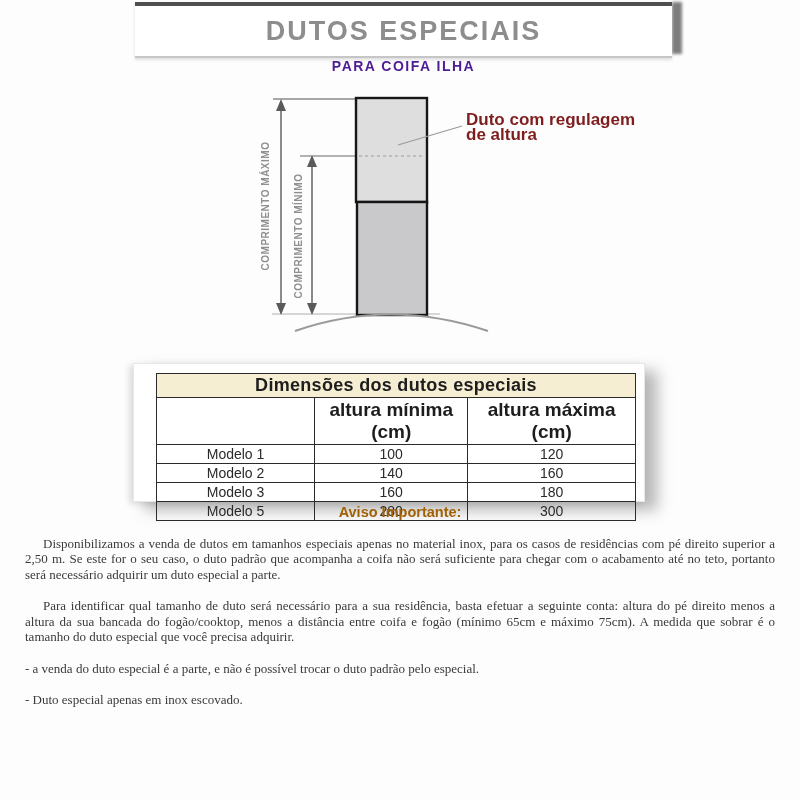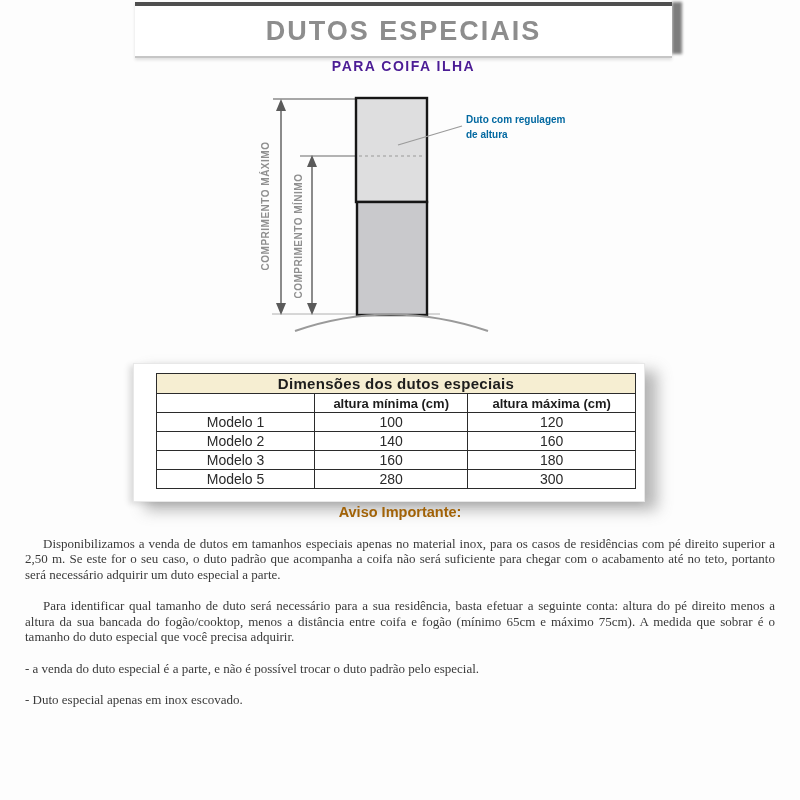--- a/index.html
+++ b/index.html
@@ -35,21 +35,21 @@
     letter-spacing:1.5px;
   }
 
   
   .diagram{position:absolute;left:240px;top:88px;width:420px;height:265px;}
   .dim-label{
     font-size:10px;font-weight:600;fill:#8f8f8f;letter-spacing:0.5px;
   }
   .duct-label{
     position:absolute;left:466px;top:112px;
-    font-size:10px;font-weight:bold;color:#0369a1;line-height:15px;
+    font-size:17px;font-weight:bold;color:#7f1d1d;line-height:15px;
   }
 
   
   .table-card{
     position:absolute;left:133px;top:363px;width:510px;height:137px;
     background:#ffffff;
     border:1px solid #e8e8e8;
     box-shadow:12px 8px 14px rgba(95,95,95,0.45), -4px 2px 6px rgba(0,0,0,0.12);
   }
   table.dims{
@@ -58,24 +58,24 @@
     font-size:14px;color:#2a2a2a;
   }
   table.dims td, table.dims th{
     border:1.6px solid #2b2b2b;
     text-align:center;
     padding:1px 2px;
     height:16px;
   }
   .t-title{
     background:#f6eed2;
-    font-size:15px;font-weight:bold;color:#1d1d1d;
+    font-size:18px;font-weight:bold;color:#1d1d1d;
     letter-spacing:0.3px;
   }
-  .t-head th{font-size:13px;font-weight:bold;color:#1d1d1d;}
+  .t-head th{font-size:19px;font-weight:bold;color:#1d1d1d;}
   .col-model{width:33%;}
   .col-min{width:32%;}
   .col-max{width:35%;}
 
   
   .notice{
     position:absolute;left:25px;top:505px;width:750px;
     font-size:13px;line-height:15.5px;color:#3a3a3a;
   }
   .notice-heading{

